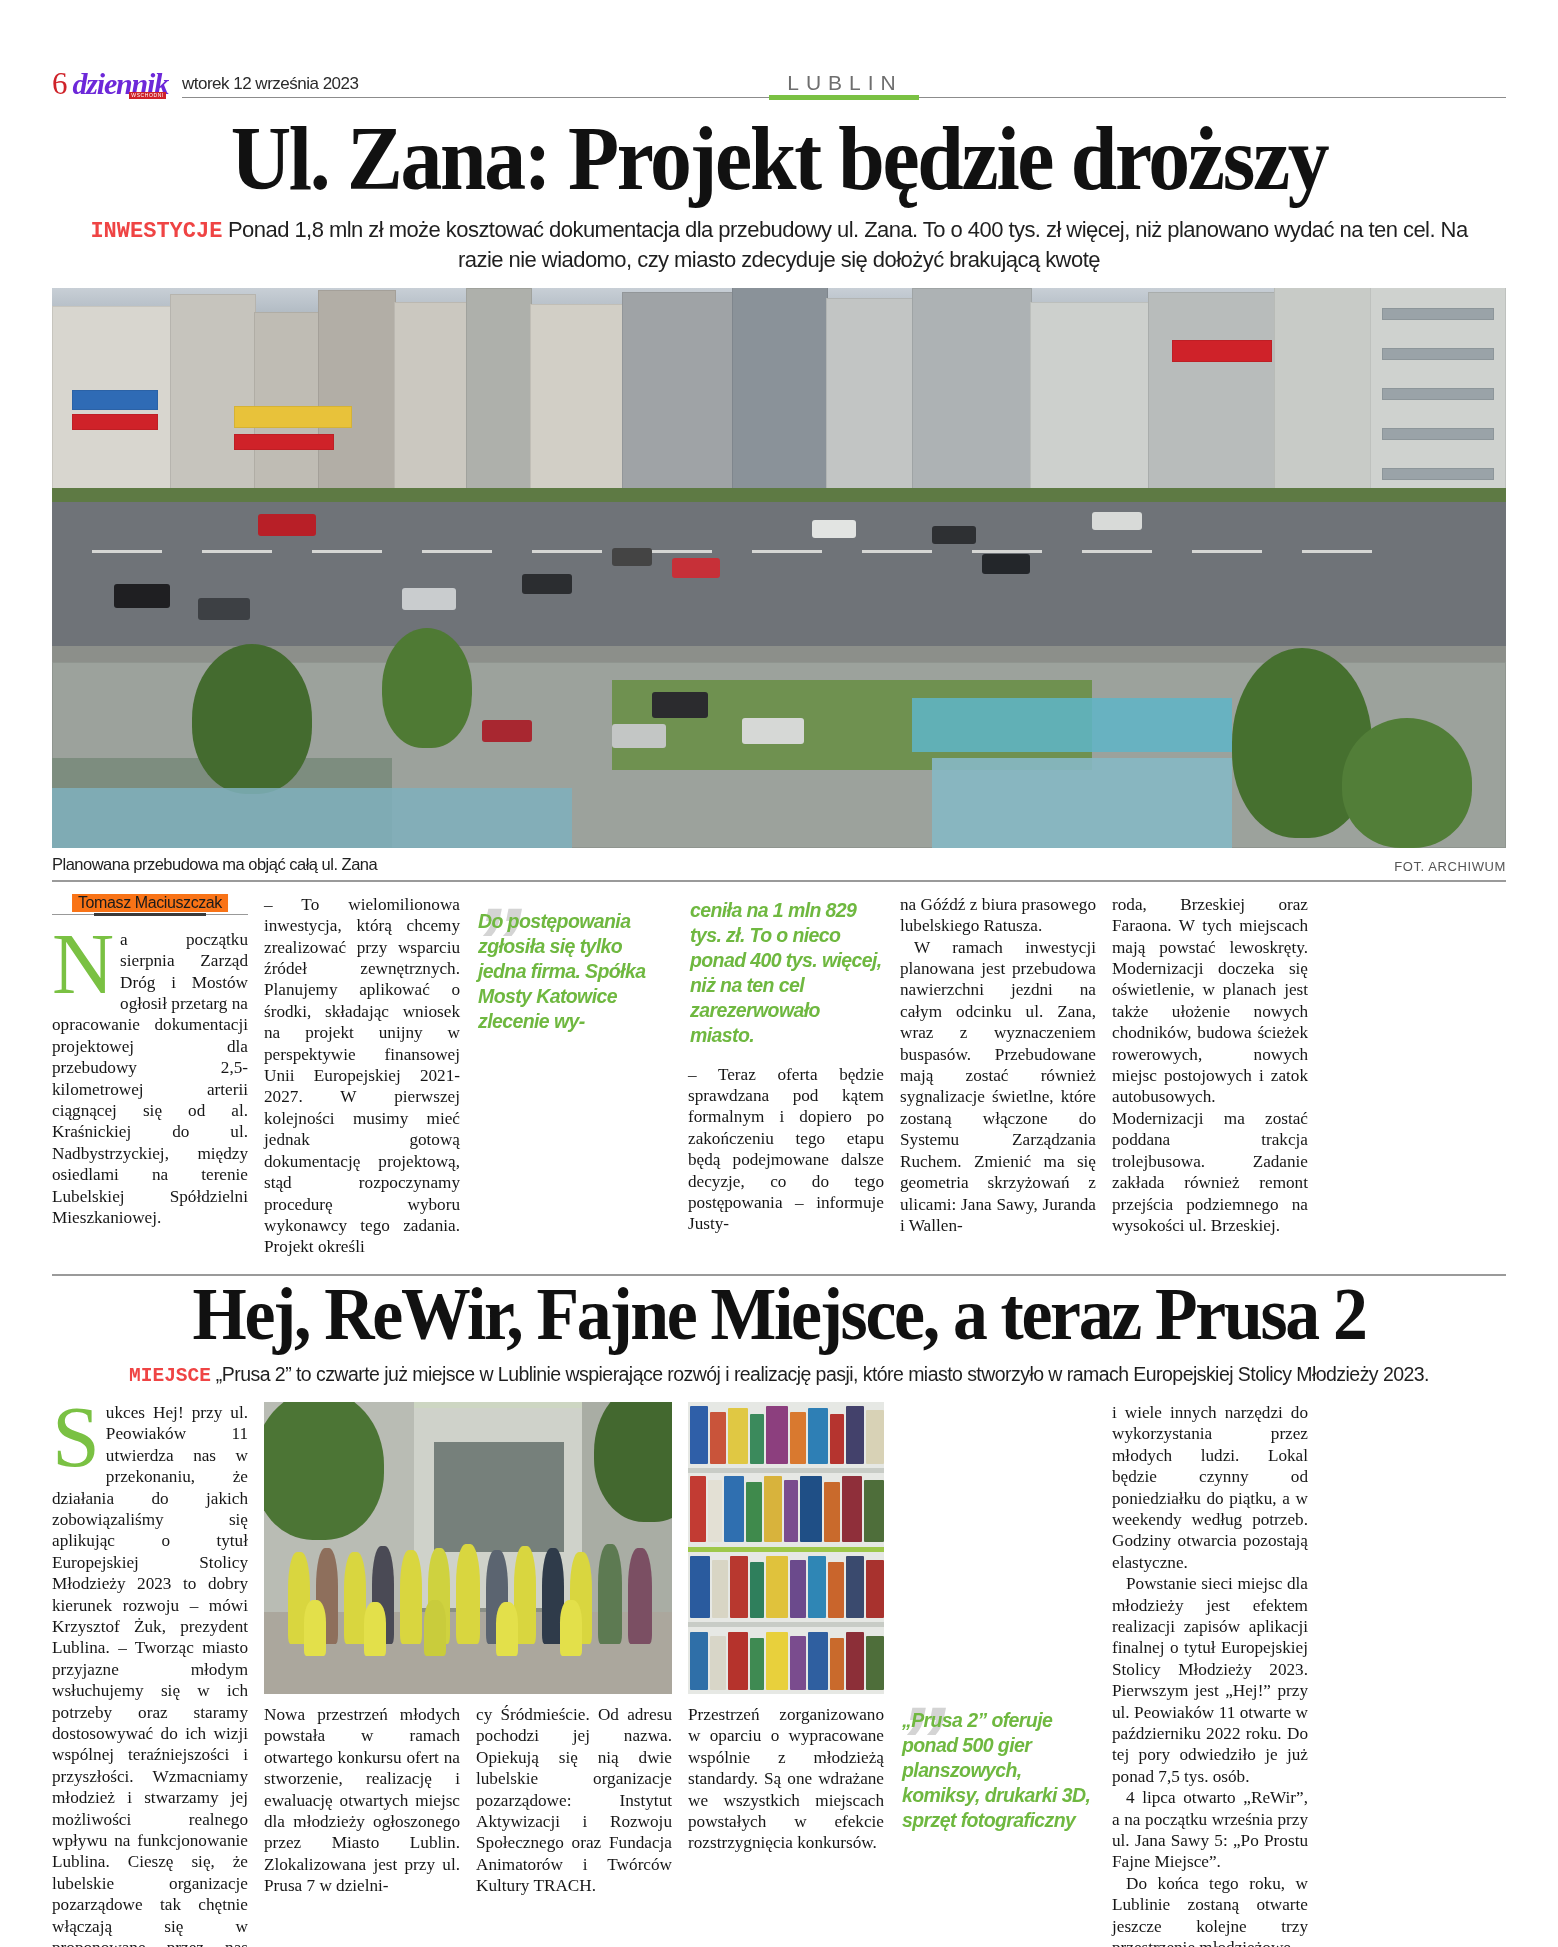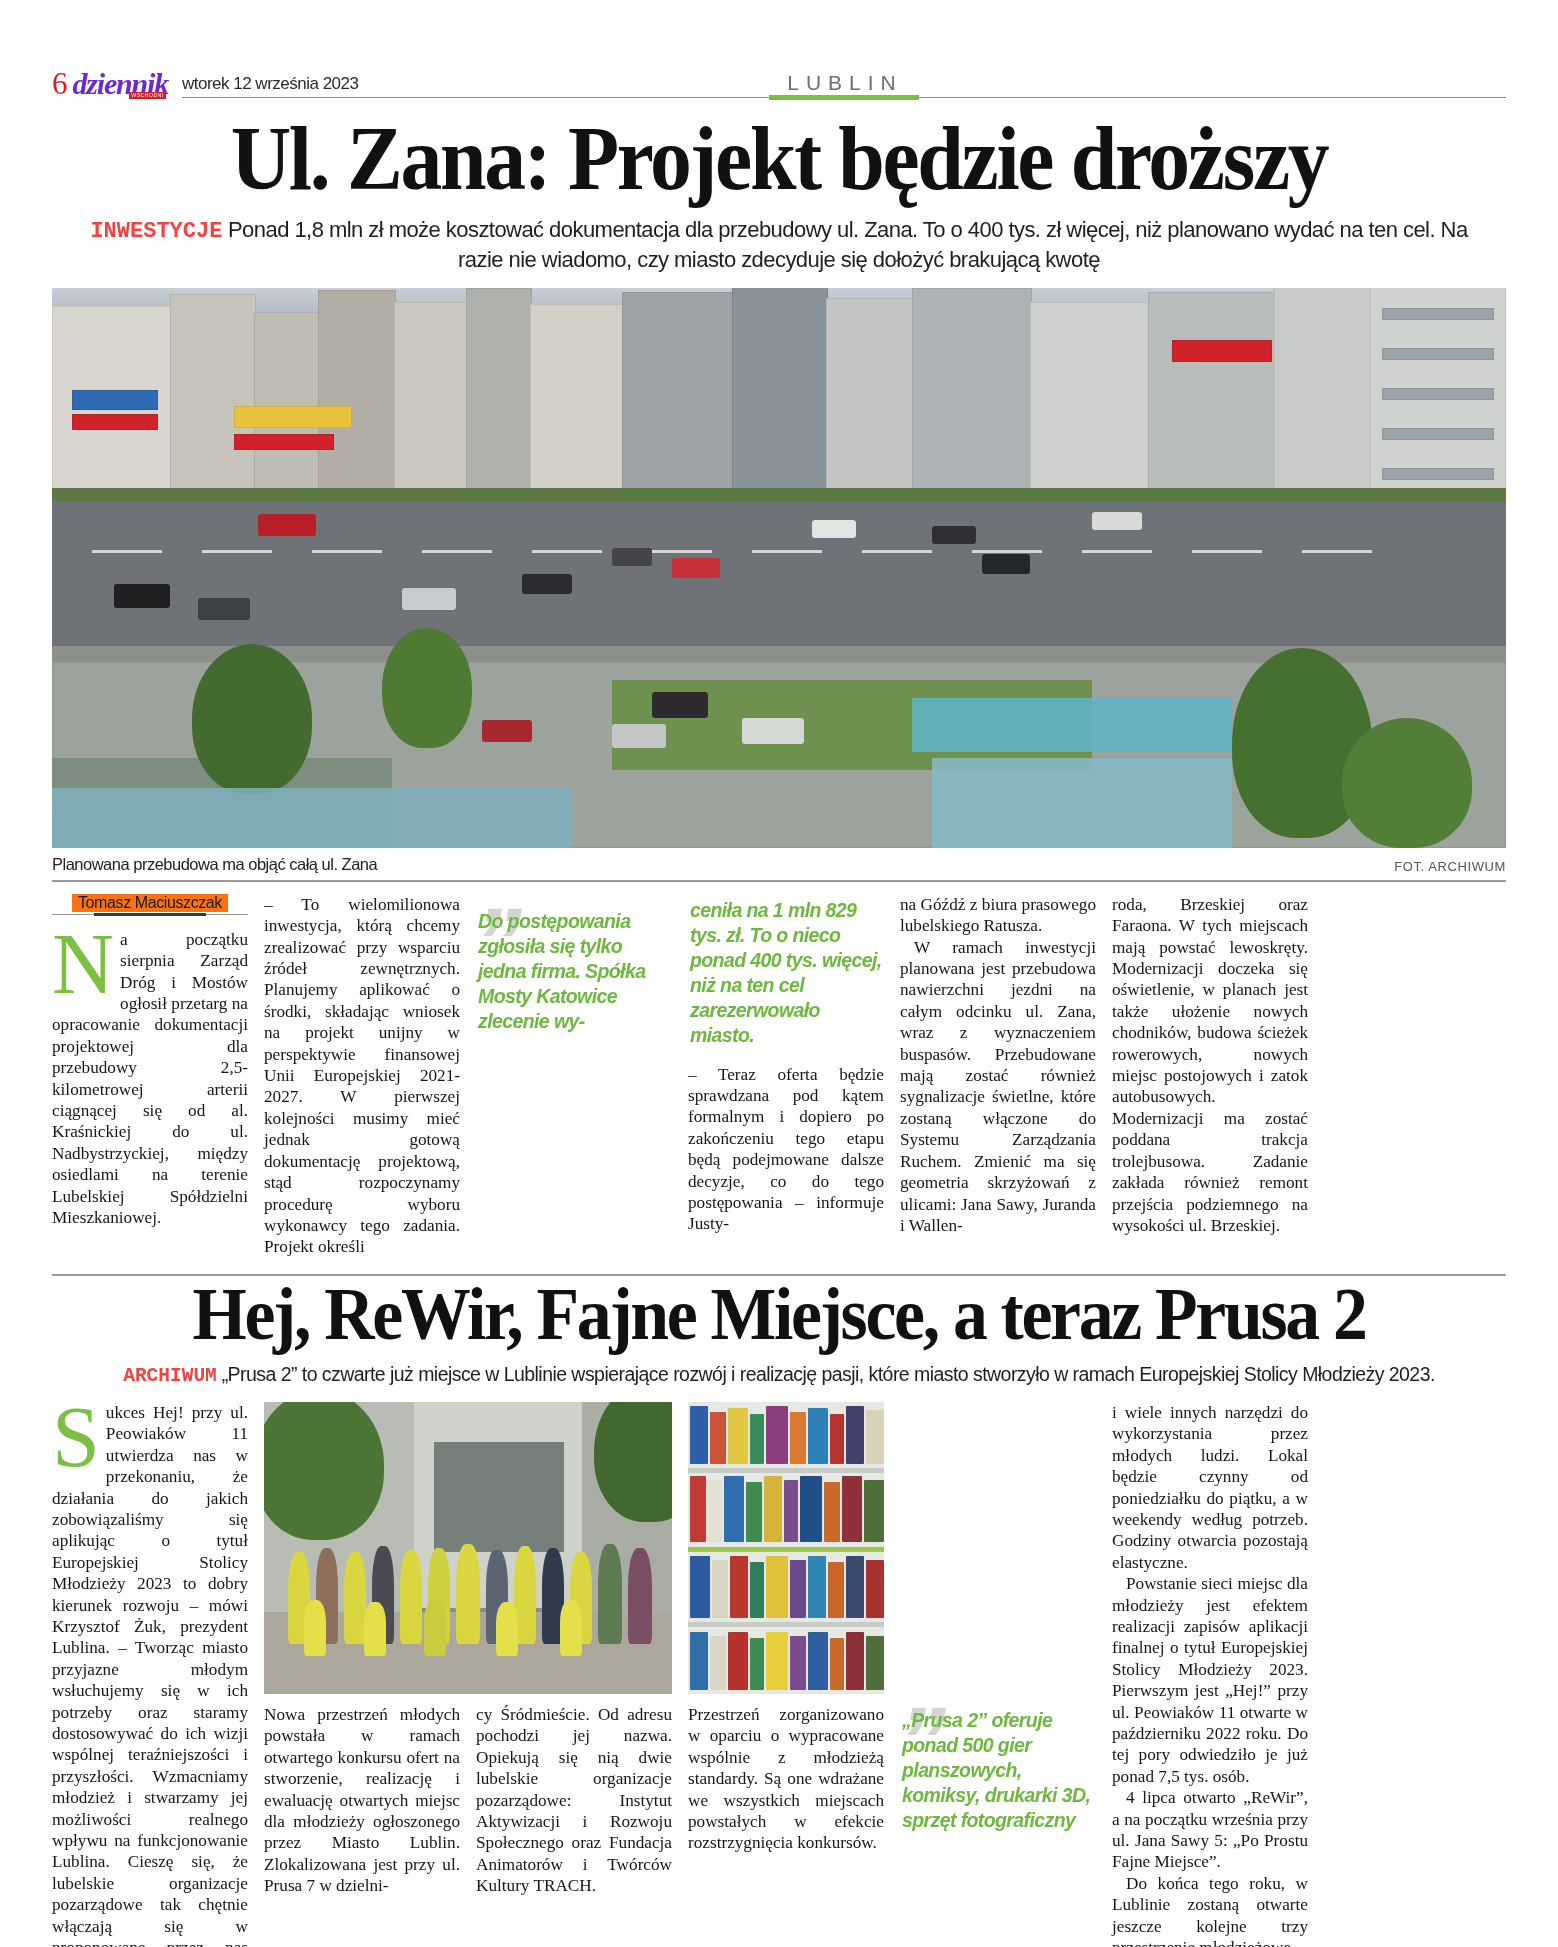--- a/index.html
+++ b/index.html
@@ -516,21 +516,21 @@
     </div>
 
     <div class="col" style="flex:0 0 194px;width:194px;"></div>
   </div>
 
   <div class="divider-2"></div>
 
   <div class="headline headline-2">Hej, ReWir, Fajne Miejsce, a teraz Prusa 2</div>
 
   <div class="lead lead-2">
-    <span class="kicker">ARCHIWUM</span><span> „Prusa 2” to czwarte już miejsce w Lublinie wspierające rozwój i realizację pasji, które miasto stworzyło w ramach Europejskiej Stolicy Młodzieży 2023.</span>
+    <span class="kicker">MIEJSCE</span><span> „Prusa 2” to czwarte już miejsce w Lublinie wspierające rozwój i realizację pasji, które miasto stworzyło w ramach Europejskiej Stolicy Młodzieży 2023.</span>
   </div>
 
   <div class="cols2">
 
     <div class="col">
       <div class="body-text">
         <p class="dropcap-para">Sukces Hej! przy ul. Peowiaków 11 utwierdza nas w przekonaniu, że działania do jakich zobowiązaliśmy się aplikując o tytuł Europejskiej Stolicy Młodzieży 2023 to dobry kierunek rozwoju – mówi Krzysztof Żuk, prezydent Lublina. – Tworząc miasto przyjazne młodym wsłuchujemy się w ich potrzeby oraz staramy dostosowywać do ich wizji wspólnej teraźniejszości i przyszłości. Wzmacniamy młodzież i stwarzamy jej możliwości realnego wpływu na funkcjonowanie Lublina. Cieszę się, że lubelskie organizacje pozarządowe tak chętnie włączają się w proponowane przez nas działania.</p>
       </div>
     </div>
 

